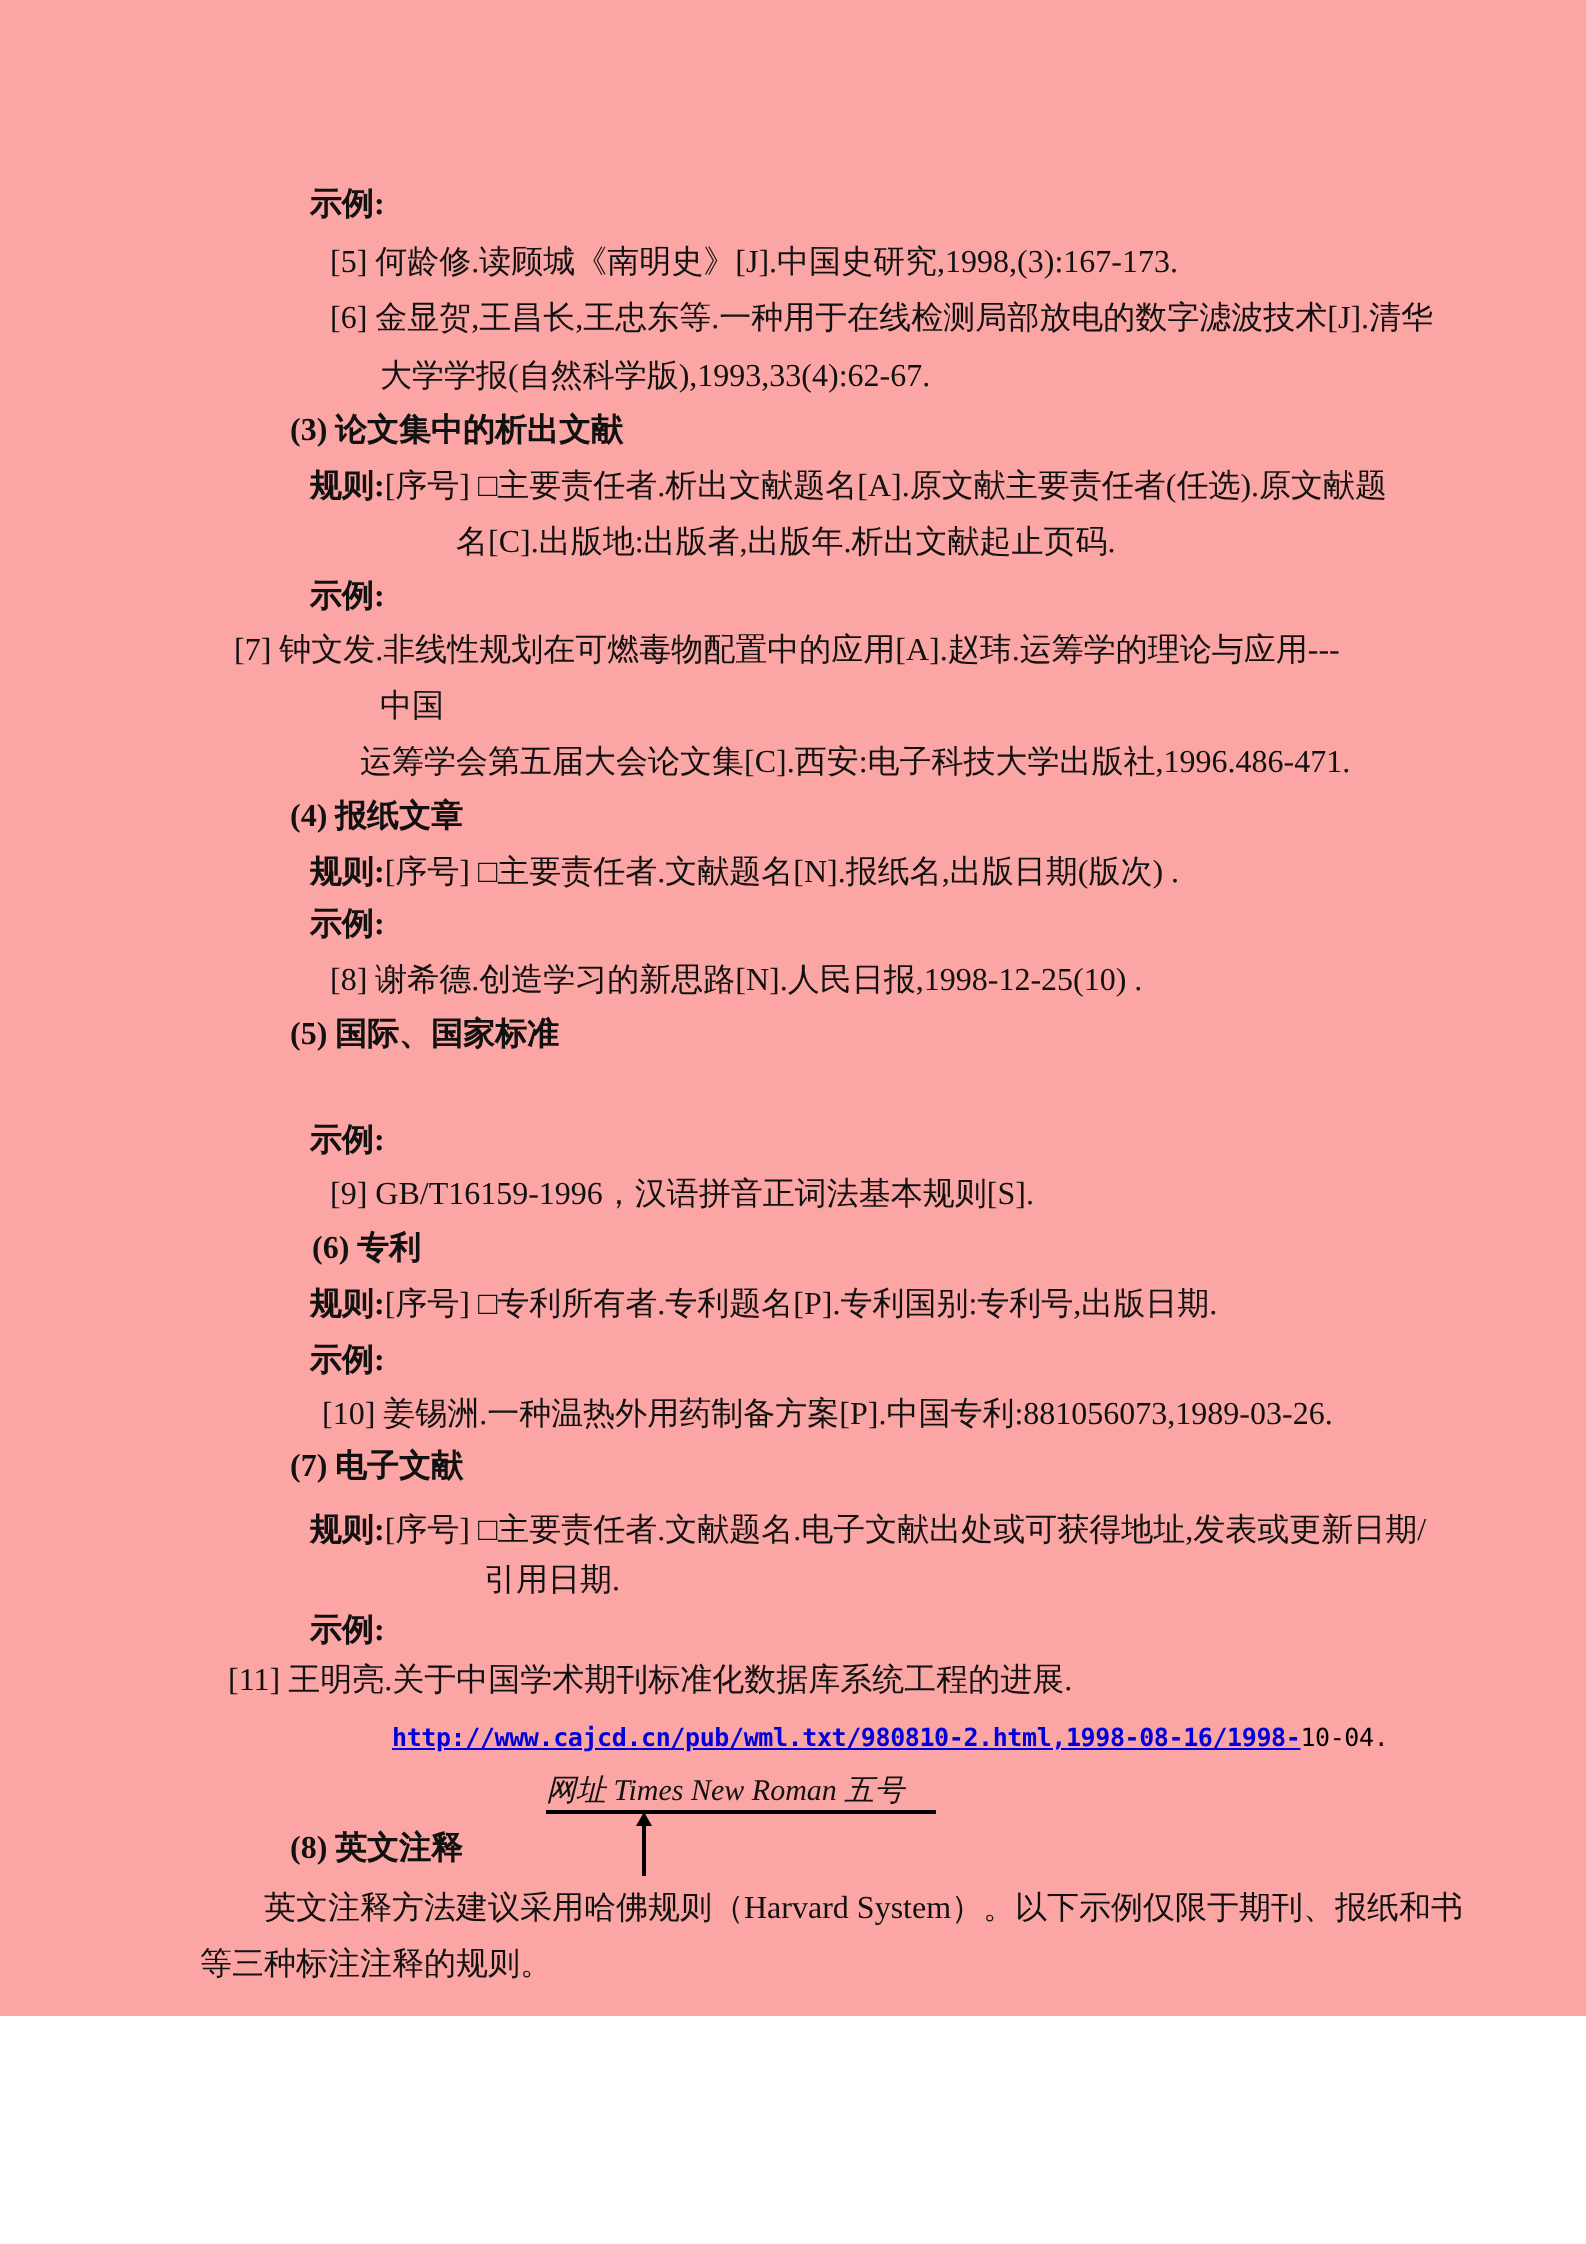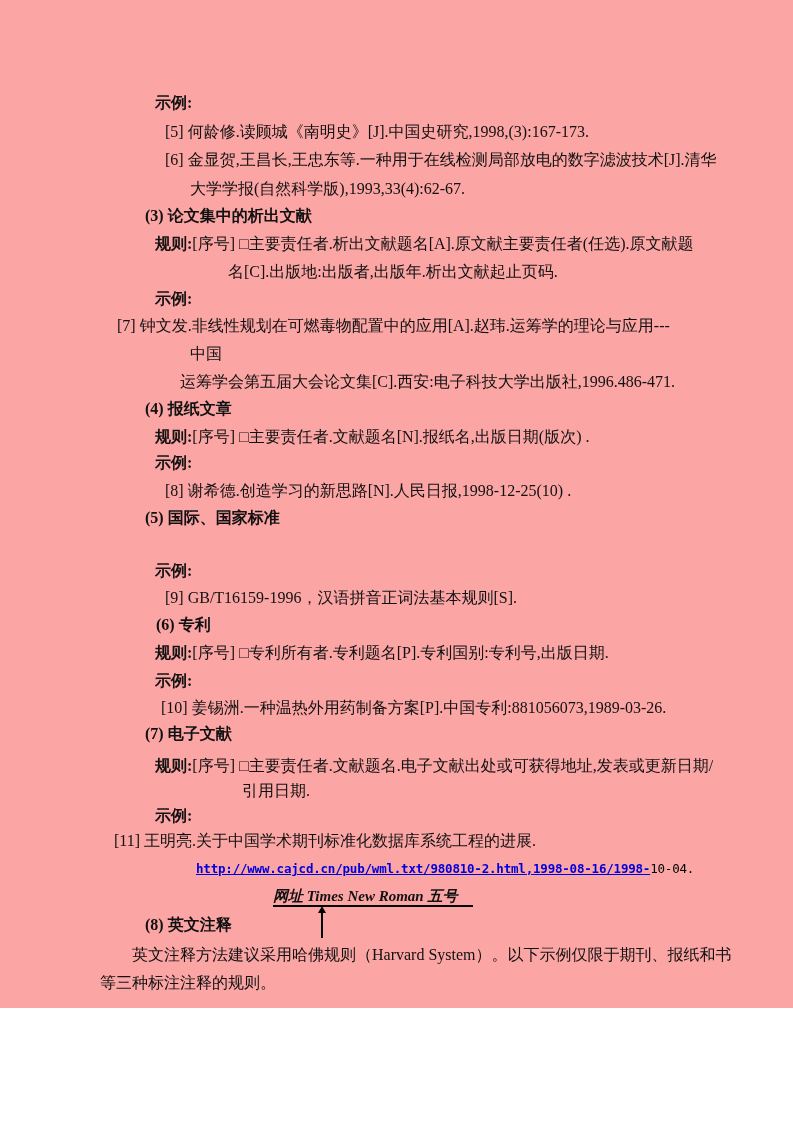--- a/index.html
+++ b/index.html
@@ -24,21 +24,21 @@
   .example-label { font-weight:bold; }
   .url-line { font-family:"DejaVu Sans Mono","Liberation Mono",monospace; font-size:12.5px; letter-spacing:-0.2px; line-height:18px; }
   .url-link {
     color:#0000dd;
     font-weight:bold;
     text-decoration:underline;
     cursor:pointer;
   }
   .url-tail { color:#000000; }
   .note-annotation {
-    font-weight:bold;
+    font-weight:normal;
     font-style:italic;
     font-size:15px;
     border-bottom:2px solid #000;
     padding-right:16px;
     padding-bottom:1px;
   }
   .arrow-wrap { position:absolute; left:315px; top:906px; width:14px; height:33px; }
   .arrow-head {
     width:0; height:0; margin:0 auto;
     border-left:4px solid transparent;

